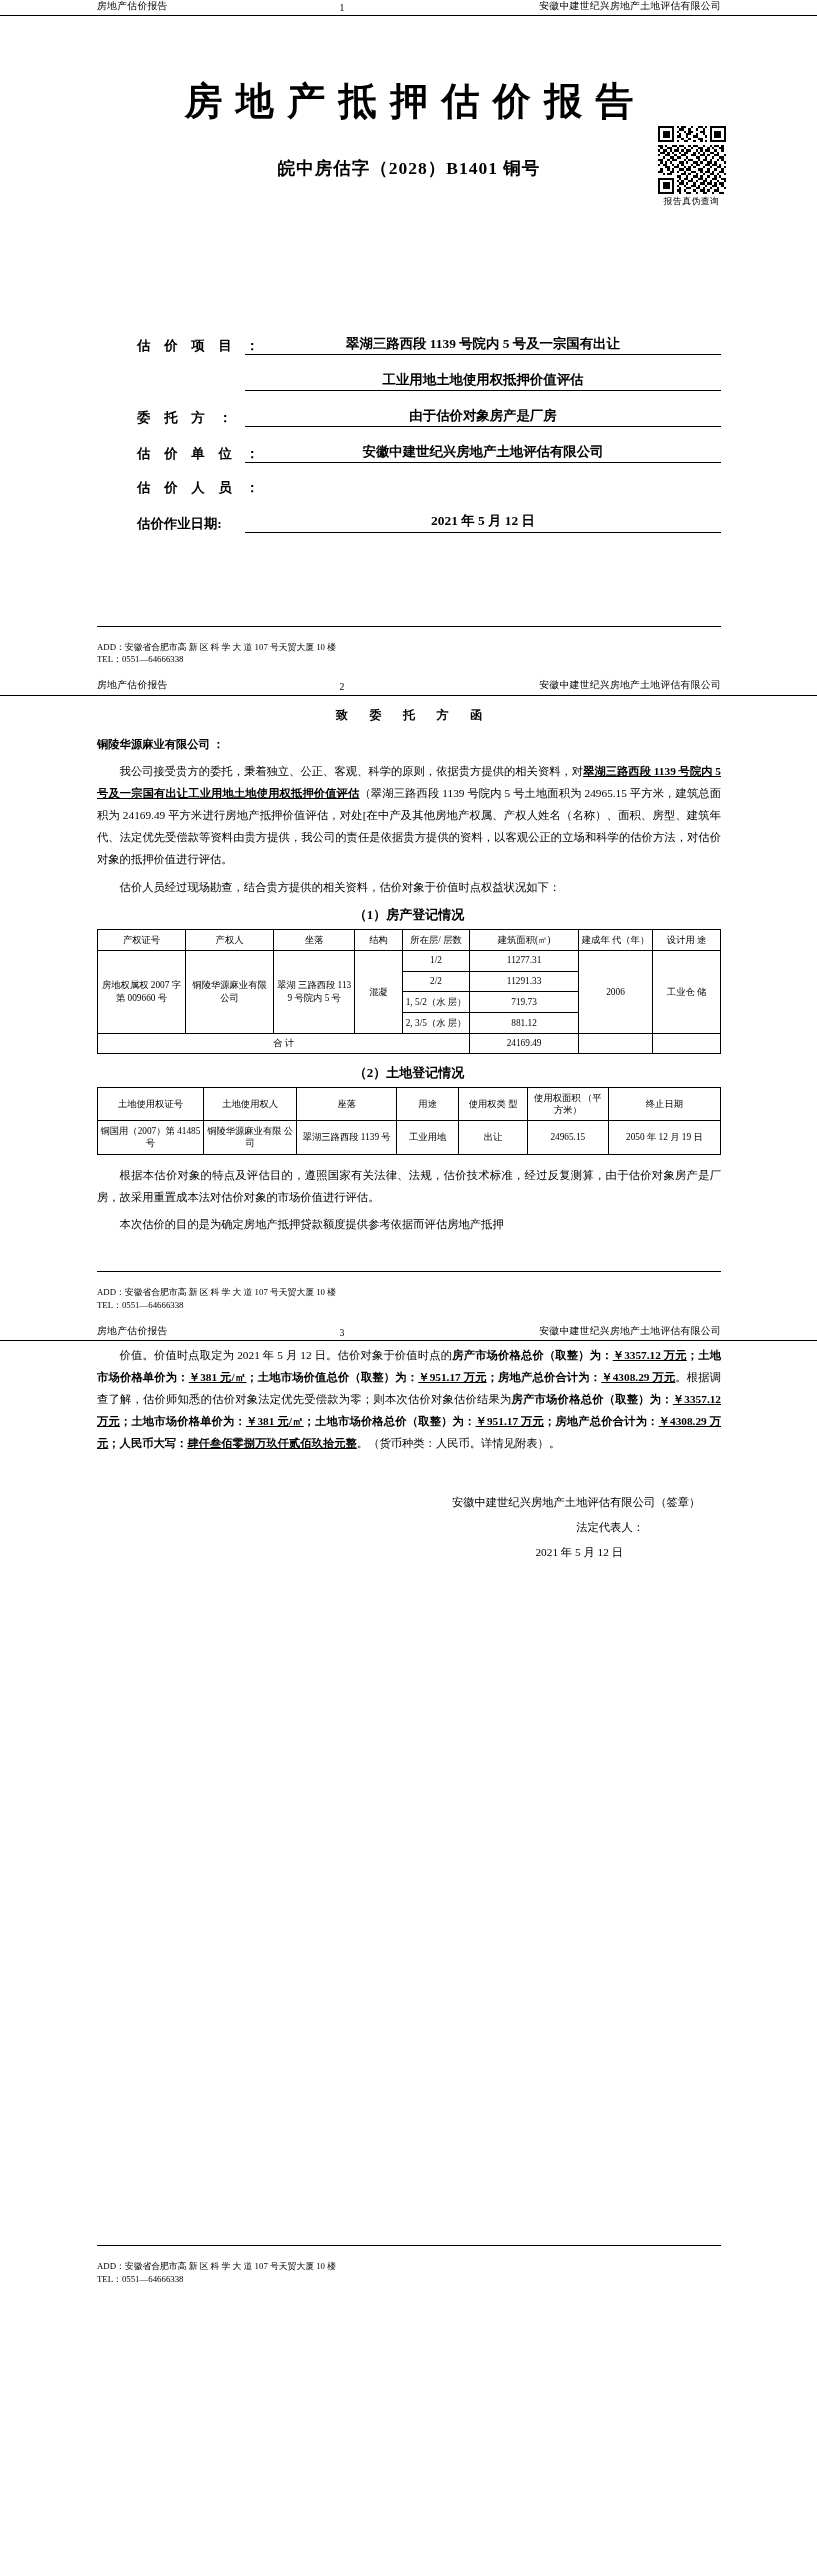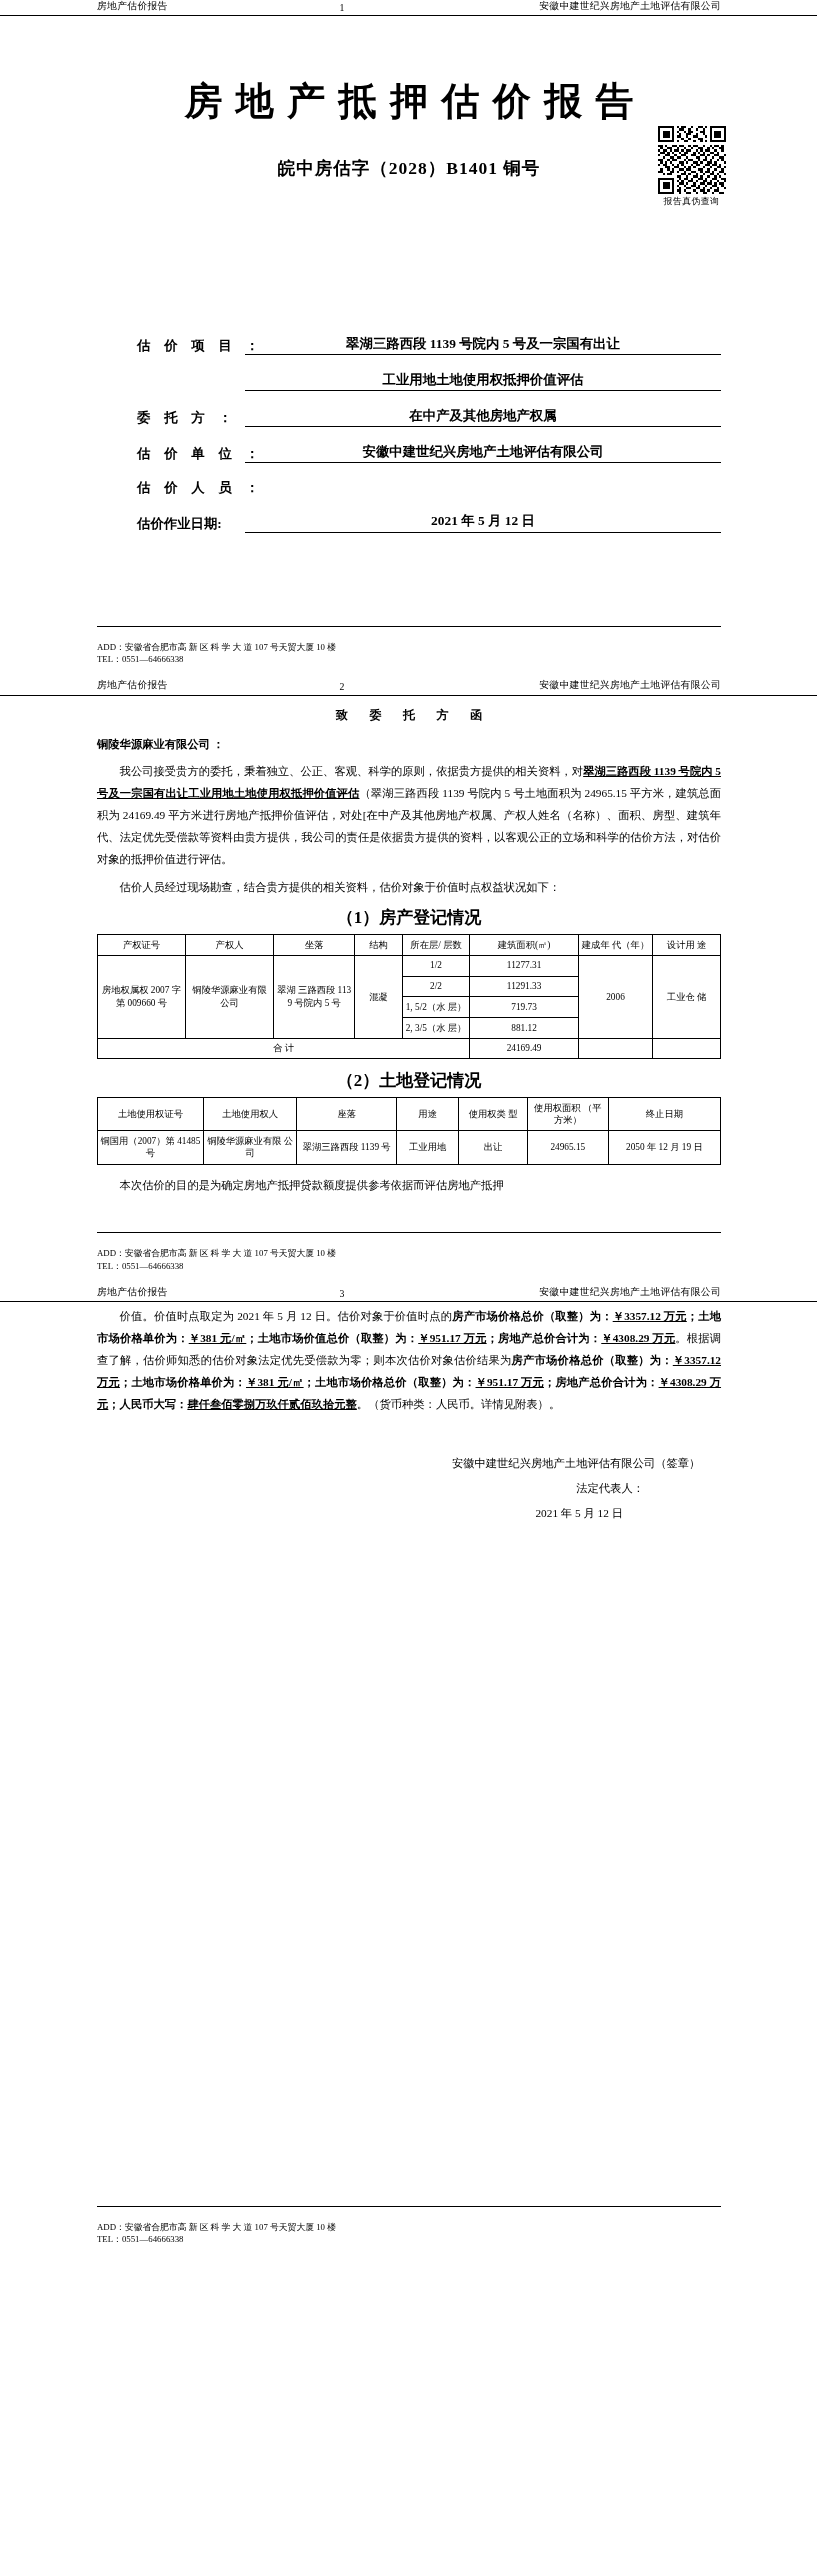--- a/index.html
+++ b/index.html
@@ -127,21 +127,21 @@
     font-size:11.3px;
     line-height:1.95;
     text-indent:2em;
     margin:0 0 5.2px 0;
     text-align:justify;
   }
   p.para .b { font-weight:bold; }
   p.para .bu { font-weight:bold; text-decoration:underline; }
 
   .subhead {
-    font-size:17px;
+    font-size:13px;
     font-weight:bold;
     text-align:center;
     margin:8.2px 0 5.2px 0;
   }
 
   
   table.grid {
     border-collapse:collapse;
     width:100%;
     margin:2.1px 0 9.3px 0;
@@ -424,21 +424,21 @@
         <span class="flabel">估 价 项 目 ：</span>
         <span class="fvalue">翠湖三路西段 1139 号院内 5 号及一宗国有出让</span>
       </div>
       <div class="fcontinue">
         <span class="sp"></span>
         <span class="fvalue">工业用地土地使用权抵押价值评估</span>
       </div>
 
       <div class="frow">
         <span class="flabel">委  托  方 ：</span>
-        <span class="fvalue">在中产及其他房地产权属</span>
+        <span class="fvalue">由于估价对象房产是厂房</span>
       </div>
 
       <div class="frow">
         <span class="flabel">估 价 单 位 ：</span>
         <span class="fvalue">安徽中建世纪兴房地产土地评估有限公司</span>
       </div>
 
       <div class="frow">
         <span class="flabel">估 价 人 员 ：</span>
       </div>
@@ -579,20 +579,21 @@
           <td>翠湖三路西段 1139
 号</td>
           <td>工业用地</td>
           <td>出让</td>
           <td>24965.15</td>
           <td>2050 年 12 月 19 日</td>
         </tr>
       </tbody>
     </table>
 
+    <p class="para">根据本估价对象的特点及评估目的，遵照国家有关法律、法规，估价技术标准，经过反复测算，由于估价对象房产是厂房，故采用重置成本法对估价对象的市场价值进行评估。</p>
     <p class="para">本次估价的目的是为确定房地产抵押贷款额度提供参考依据而评估房地产抵押</p>
 
     <div class="spacer-sm"></div>
   </div>
 
   <div class="run-foot">
     <div class="topline">ADD：安徽省合肥市高 新 区 科 学 大 道  107 号天贸大厦 10 楼</div>
     <div>TEL：0551—64666338</div>
   </div>
 

